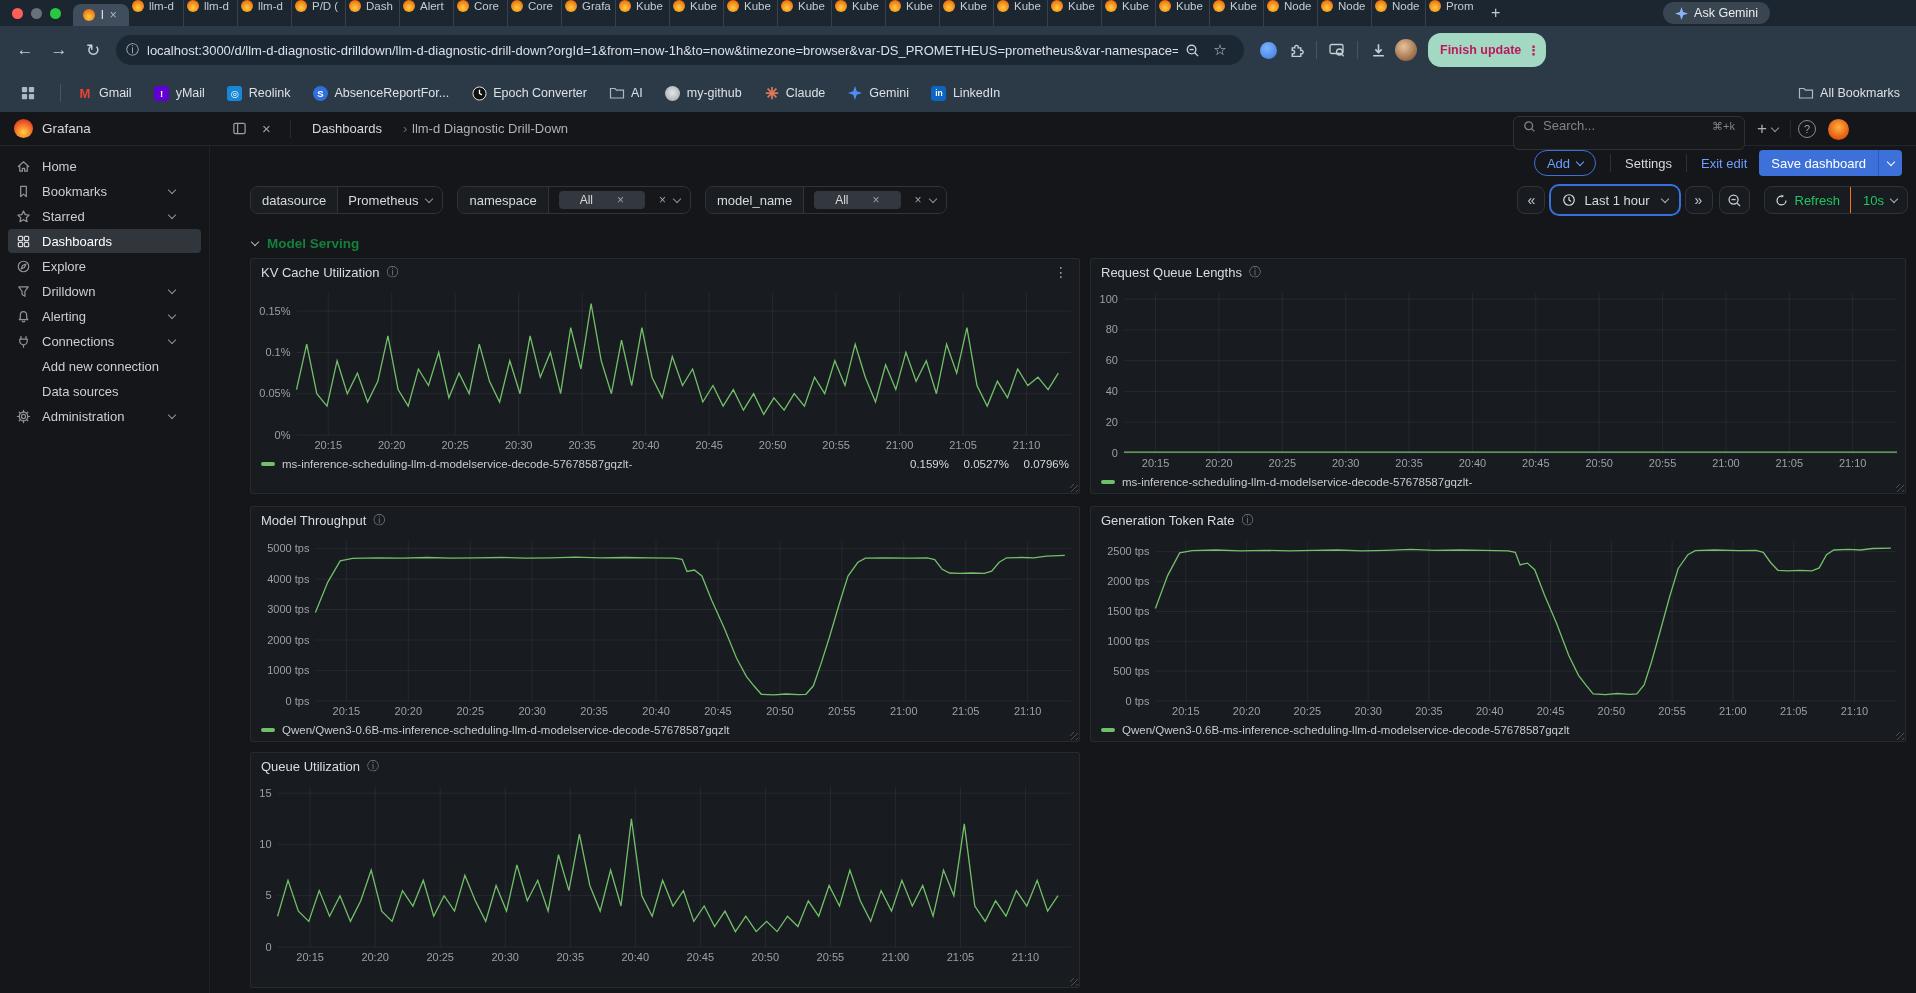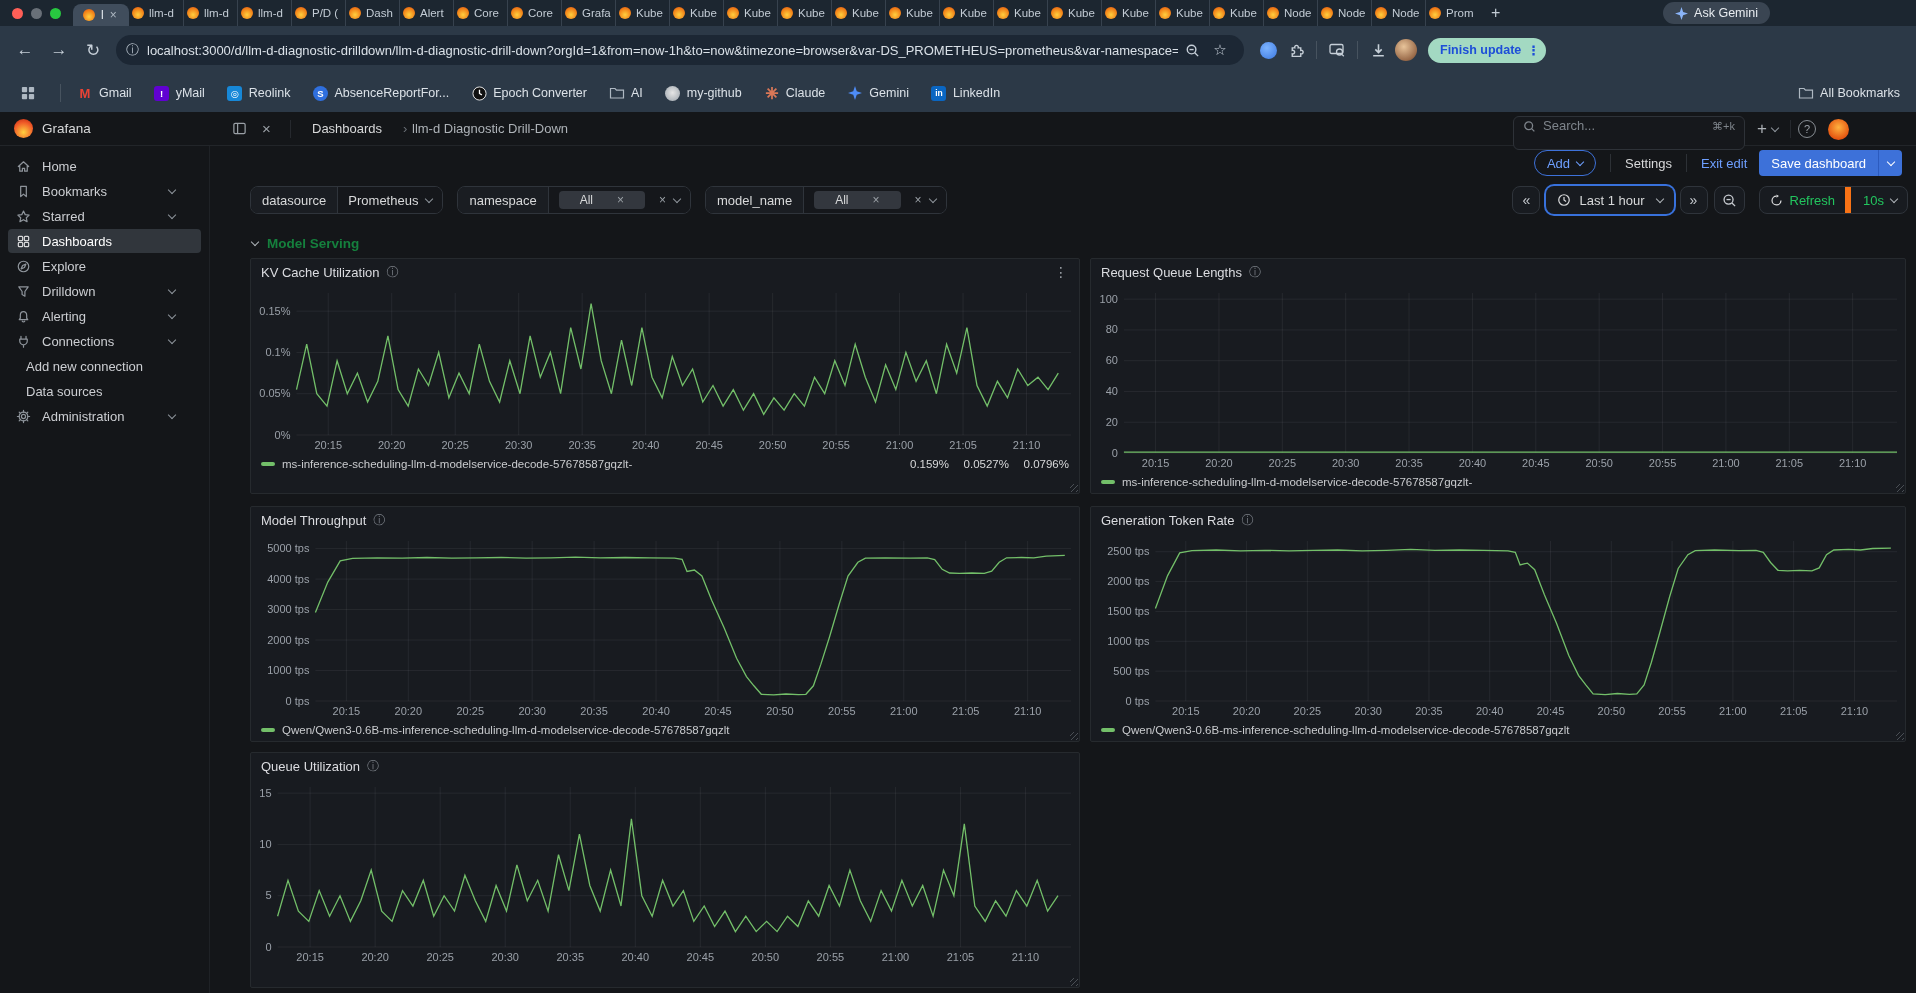--- a/index.html
+++ b/index.html
@@ -6,40 +6,40 @@
   html,body { width:1916px; height:993px; overflow:hidden; background:#141619;
     font-family:"Liberation Sans","DejaVu Sans",sans-serif; }
 
   
   .tabstrip { position:absolute; left:0; top:0; width:1916px; height:26px; background:#1c2630;
     display:flex; align-items:center; }
   .lights { display:flex; gap:8px; padding:0 12px 0 12px; }
   .light { width:11px; height:11px; border-radius:50%; }
   .tab-active { height:22px; margin-top:4px; background:#404d5c; border-radius:8px 8px 0 0;
     display:flex; align-items:center; gap:6px; padding:0 10px; min-width:56px; color:#e8edf2; font-size:12px; }
-  .tab { height:100%; display:flex; align-items:center; gap:5px; padding:0 3px; width:54px;
+  .tab { height:100%; display:flex; gap:5px; padding:0 3px; width:54px;
     color:#c3ccd5; font-size:11.5px; border-left:1px solid #37424e; overflow:hidden; flex:none; }
   .tab:first-of-type { border-left:none; }
   .tab-label { white-space:nowrap; overflow:hidden; }
   .favicon { width:12px; height:12px; flex:none; border-radius:50%;
     background:radial-gradient(circle at 50% 65%, #ffcf3f 0%, #f2881b 55%, #e3500e 100%); }
   .newtab { color:#c3ccd5; font-size:16px; padding:0 12px; }
   .gemini-pill { margin-left:auto; margin-right:146px; background:#3a4552; color:#e8ecf0; font-size:12.5px;
     border-radius:13px; height:22px; display:flex; align-items:center; gap:6px; padding:0 12px; }
   .toolbar { position:absolute; left:0; top:26px; width:1916px; height:48px; background:#2c3947;
     display:flex; align-items:center; }
   .navbtn { color:#c6cfd8; font-size:17px; width:34px; text-align:center; }
   .urlbar { height:30px; width:1128px; margin-left:6px; background:#1c2734; border-radius:15px;
     display:flex; align-items:center; color:#d9e0e7; font-size:13px; padding:0 10px; }
   .url-text { flex:1; white-space:nowrap; overflow:hidden; margin-left:8px; }
   .tool-ic { width:28px; display:flex; justify-content:center; align-items:center; color:#c6cfd8; }
   .vdiv { width:1px; height:18px; background:#47535f; margin:0 6px; }
   .avatar-br { width:22px; height:22px; border-radius:50%;
     background:radial-gradient(circle at 40% 35%, #e8c49a, #9a6b4a 70%, #5c3d2a); }
-  .finish { height:25px; background:#a3d9c2; color:#1d4ed8; font-size:12.5px; font-weight:700;
+  .finish { height:34px; background:#a3d9c2; color:#be185d; font-size:12.5px; font-weight:700;
     border-radius:13px; display:flex; align-items:center; padding:0 6px 0 12px; margin:0 8px; gap:6px; }
   .bmbar { position:absolute; left:0; top:74px; width:1916px; height:38px; background:#2c3947;
     display:flex; align-items:center; font-size:12.5px; color:#dbe1e7; }
   .bm { display:flex; align-items:center; gap:6px; margin-right:22px; white-space:nowrap; }
   .bm-ic { width:16px; height:16px; display:flex; align-items:center; justify-content:center;
     font-size:11px; font-weight:700; flex:none; }
   .sq { border-radius:3px; color:#fff; width:15px; height:15px; display:flex; align-items:center; justify-content:center; font-size:9.5px; font-weight:700; }
 
   
   .gtopbar { position:absolute; left:0; top:112px; width:1916px; height:34px; background:#141619;
@@ -63,21 +63,21 @@
     background:radial-gradient(circle at 50% 40%, #ffb13f, #e3500e 75%, #7a2d0a); }
 
   
   .sidebar { position:absolute; left:0; top:146px; width:210px; height:847px; background:#141619;
     border-right:1px solid #1f2226; }
   .side-item { position:relative; height:24px; margin:1px 8px; display:flex; align-items:center;
     border-radius:4px; color:#ccced2; font-size:13px; }
   .side-item.active { background:#31363c; color:#ffffff; }
   .side-ic { width:16px; height:16px; margin:0 10px 0 8px; display:flex; align-items:center; color:#8e949b; }
   .side-item.active .side-ic { color:#d8d9da; }
-  .side-ind { margin-left:18px; }
+  .side-ind { margin-left:34px; }
   .chev { width:6px; height:6px; border-right:1.4px solid #8e949b; border-bottom:1.4px solid #8e949b;
     transform:rotate(45deg); display:inline-block; }
   .side-chev { position:absolute; right:26px; top:8px; }
 
   
   .editbar { position:absolute; top:150px; right:14px; height:26px; display:flex; align-items:center; }
   .btn-add { border:1px solid #3d71d9; color:#6e9fff; border-radius:14px; height:26px; padding:0 12px;
     font-size:13px; font-weight:500; display:flex; align-items:center; gap:7px; }
   .btn-add .chev { border-color:#6e9fff; margin-top:-3px; }
   .ebar-div { width:1px; height:18px; background:#2d3136; margin:0 14px; }
@@ -104,21 +104,21 @@
   .timerow { position:absolute; top:186px; right:8px; height:28px; display:flex; align-items:center; gap:6px; }
   .tbtn { background:#181b20; border:1px solid #2f343b; border-radius:8px; height:28px; min-width:28px;
     color:#c8ccd1; display:flex; align-items:center; justify-content:center; font-size:14px; padding:0 7px; }
   .trange { display:flex; align-items:center; gap:8px; height:28px; padding:0 11px; border-radius:8px;
     background:#181b20; box-shadow:0 0 0 2px #3871dc; color:#d8d9da; font-size:13px; font-weight:500; }
   .trange .chev { border-color:#aeb3b8; margin-top:-2px; margin-left:4px; }
   .refgrp { display:flex; height:28px; border:1px solid #2f343b; border-radius:8px; overflow:hidden;
     background:#181b20; margin-left:8px; }
   .refgrp .seg { display:flex; align-items:center; gap:7px; padding:0 10px; color:#22c55e;
     font-size:13px; font-weight:500; }
-  .refgrp .seg + .seg { border-left:6px solid #f97316;padding-left:12px; }
+  .refgrp .seg + .seg { border-left:1px solid #f97316;padding-left:12px; }
   .refgrp .chev { border-color:#aeb3b8; margin-top:-2px; }
 
   
   .section { position:absolute; left:252px; top:236px; display:flex; align-items:center; gap:9px;
     color:#15803d; font-size:13.5px; font-weight:700; }
   .section .chev { border-color:#aeb3b8; margin-top:-3px; }
   .panel { position:absolute; background:#181b20; border:1px solid #262a2e; border-radius:2px;
     display:flex; flex-direction:column; }
   .panel::after { content:""; position:absolute; right:1px; bottom:1px; width:8px; height:8px;
     background:repeating-linear-gradient(135deg, transparent 0 2.5px, #4a4f55 2.5px 3.5px); }

